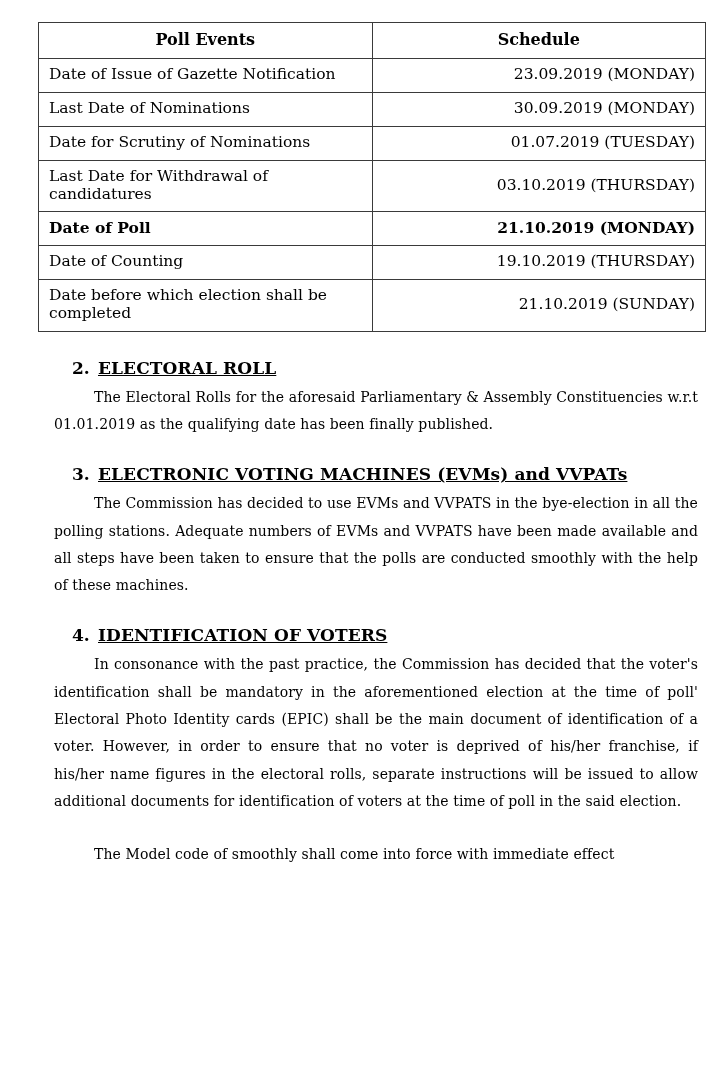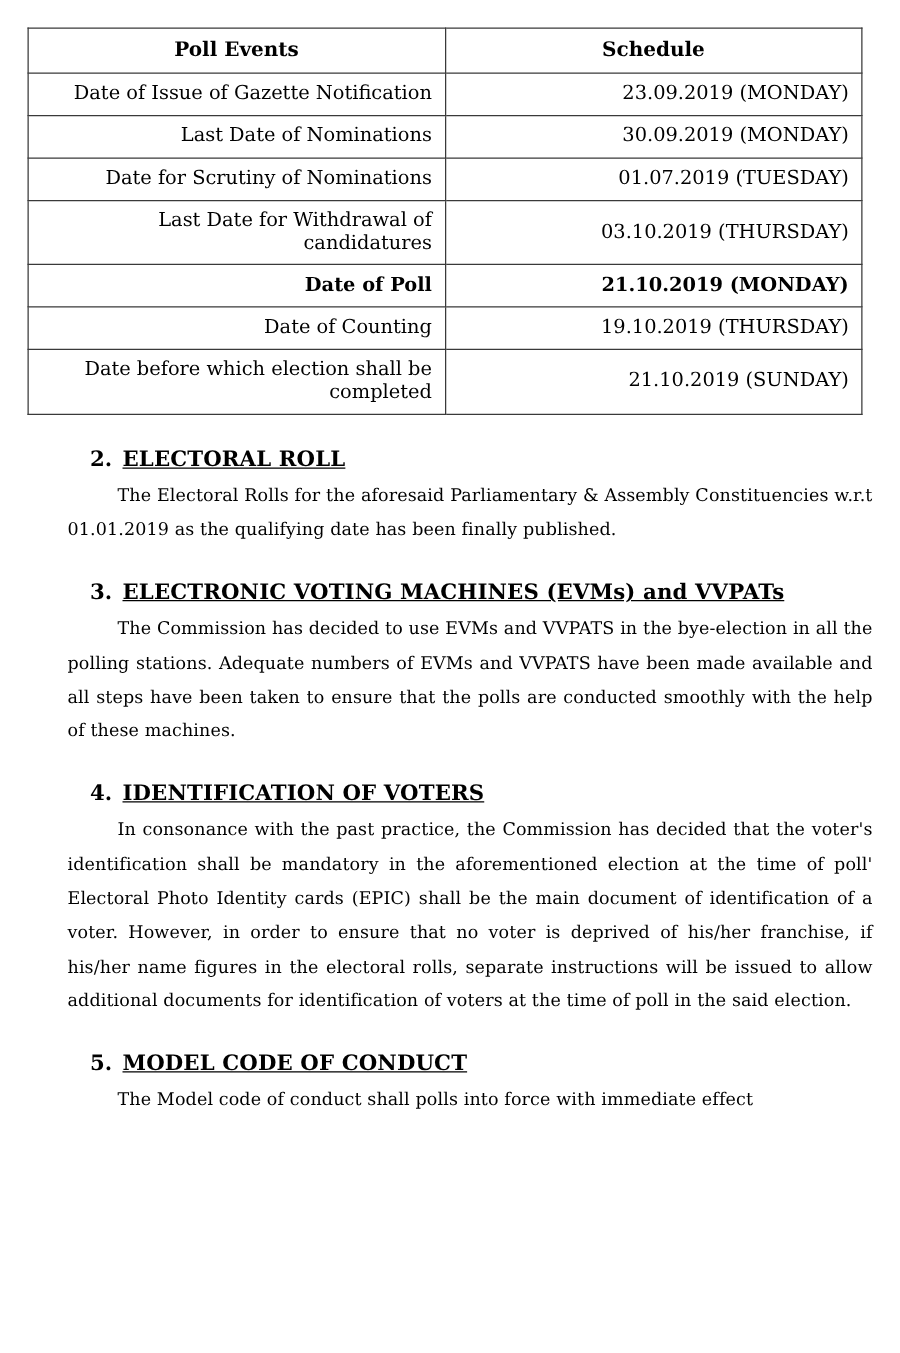--- a/index.html
+++ b/index.html
@@ -19,39 +19,39 @@
     width: 720px;
     height: 1082px;
     box-sizing: border-box;
     padding: 22px 22px 0 22px;
   }
 
   
   table.schedule {
     border-collapse: collapse;
     width: 668px;
-    margin-left: 0px;
+    margin-left: 16px;
     table-layout: fixed;
   }
   table.schedule td, table.schedule th {
     border: 1px solid #3a3a3a;
     padding: 7px 10px 8px 10px;
     font-size: 15.5px;
     line-height: 1.15;
     vertical-align: middle;
   }
   table.schedule th {
     font-weight: bold;
     text-align: center;
     font-size: 16px;
     padding-top: 8px;
     padding-bottom: 9px;
   }
   table.schedule td.event {
-    text-align: right;
+    text-align: left;
     width: 408px;
   }
   table.schedule td.sched {
     text-align: right;
   }
   table.schedule tr.poll-row td {
     font-weight: bold;
   }
 
   
@@ -142,19 +142,16 @@
   </div>
 
   <div class="section">
     <div class="section-head">
       <span class="num">4.</span><span class="title">IDENTIFICATION OF VOTERS</span>
     </div>
     <p class="para">In consonance with the past practice, the Commission has decided that the voter's identification shall be mandatory in the aforementioned election at the time of poll' Electoral Photo Identity cards (EPIC) shall be the main document of identification of a voter. However, in order to ensure that no voter is deprived of his/her franchise, if his/her name figures in the electoral rolls, separate instructions will be issued to allow additional documents for identification of voters at the time of poll in the said election.</p>
   </div>
 
   <div class="section">
-    <div class="section-head">
-      <span class="num">5.</span><span class="title">MODEL CODE OF CONDUCT</span>
-    </div>
-    <p class="para">The Model code of conduct shall polls into force with immediate effect</p>
+    <p class="para">The Model code of smoothly shall come into force with immediate effect</p>
   </div>
 
 </div>
 
 </body></html>

